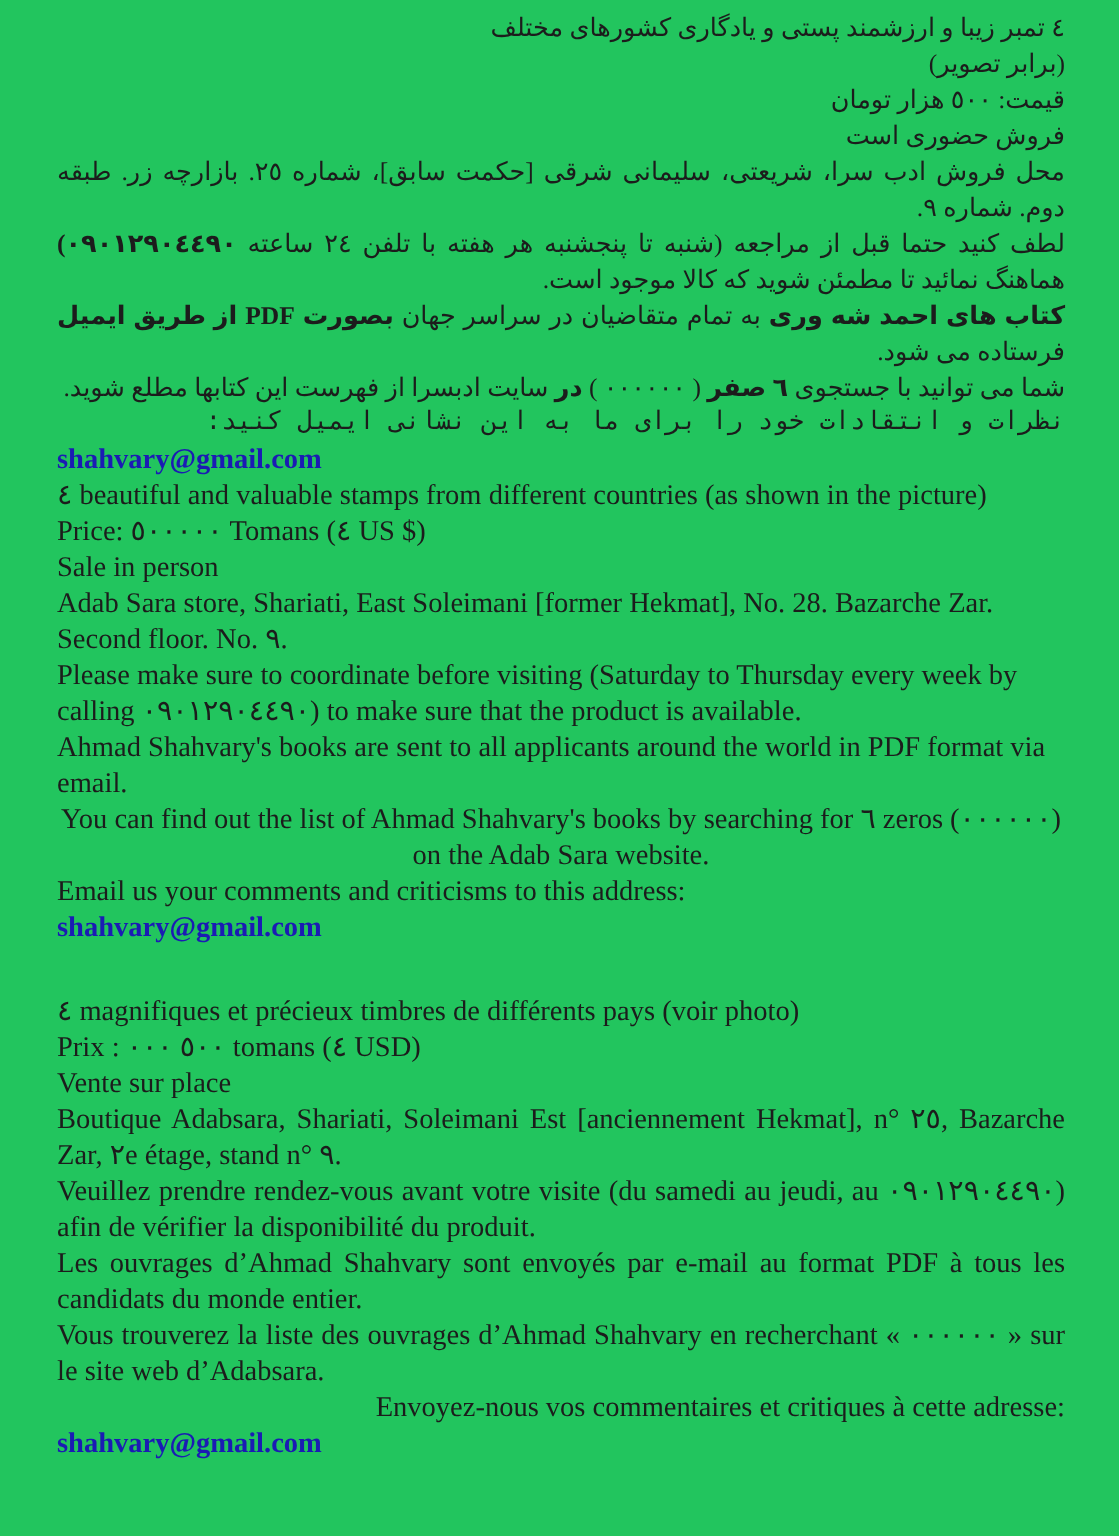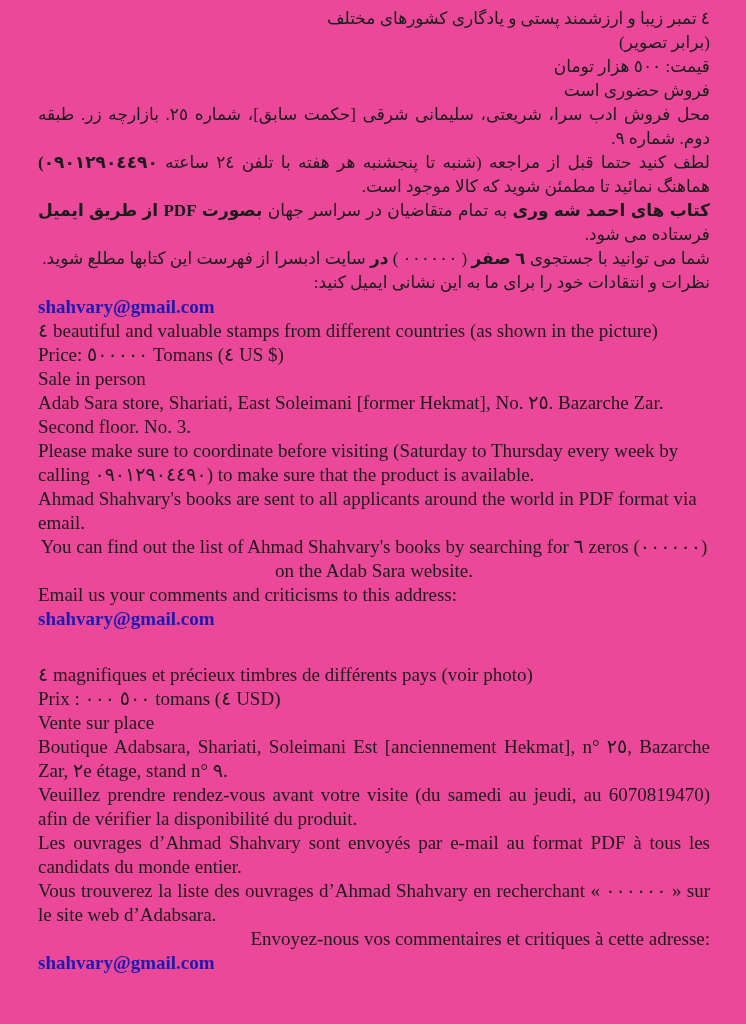--- a/index.html
+++ b/index.html
@@ -14,21 +14,21 @@
   }
   .page {
     box-sizing: border-box;
     width: 746px;
     height: 1024px;
     padding: 7px 36px 0 38px;
     font-family: "Liberation Serif", "DejaVu Sans", serif;
     font-size: 19px;
     line-height: 24px;
     color: #1c1c1c;
-    background: #ec4899;
+    background: #22c55e;
   }
   p.para {
     margin: 0;
     padding: 0;
   }
   p.rtl {
     direction: rtl;
     unicode-bidi: embed;
     font-size: 17px;
   }
@@ -46,34 +46,34 @@
 <main class="page">
   <div id="doc-body">
       <p class="para rtl" dir="rtl" style="text-align: right;"><span>٤ تمبر زیبا و ارزشمند پستی و یادگاری کشورهای مختلف</span></p>
       <p class="para rtl" dir="rtl" style=""><span>(برابر تصویر)</span></p>
       <p class="para rtl" dir="rtl" style="text-align: right;"><span>قیمت: ٥٠٠ هزار تومان</span></p>
       <p class="para rtl" dir="rtl" style="text-align: right;"><span>فروش حضوری است</span></p>
       <p class="para rtl" dir="rtl" style="text-align: justify;"><span>محل فروش ادب سرا، شریعتی، سلیمانی شرقی [حکمت سابق]، شماره ٢٥. بازارچه زر. طبقه دوم. شماره ٩.</span></p>
       <p class="para rtl" dir="rtl" style="text-align: justify;"><span>لطف کنید حتما قبل از مراجعه (شنبه تا پنجشنبه هر هفته با تلفن ٢٤ ساعته </span><span class="seg-bold">٠٩٠١٢٩٠٤٤٩٠)</span><span> هماهنگ نمائید تا مطمئن شوید که کالا موجود است.</span></p>
       <p class="para rtl" dir="rtl" style="text-align: justify;"><span class="seg-bold">کتاب های احمد شه وری</span><span> به تمام متقاضیان در سراسر جهان </span><span class="seg-bold">بصورت PDF  از طریق ایمیل</span><span> فرستاده می شود.</span></p>
       <p class="para rtl" dir="rtl" style="text-align: justify;"><span>شما می توانید با جستجوی </span><span class="seg-bold">٦ صفر</span><span> ( ٠٠٠٠٠٠ ) </span><span class="seg-bold">در</span><span> سایت ادبسرا از فهرست این کتابها مطلع شوید.</span></p>
-      <p class="para rtl" dir="rtl" style="text-align: right;"><span>نظرات و انتقادات خود را برای ما به این نشانی ایمیل کنید:</span></p>
+      <p class="para rtl" dir="rtl" style="text-align: right; font-family: Liberation Mono, monospace;"><span>نظرات و انتقادات خود را برای ما به این نشانی ایمیل کنید:</span></p>
       <p class="para" dir="ltr" style="text-align: left;"><span class="seg-bold email-link" style="color: rgb(27, 27, 180);">shahvary@gmail.com</span></p>
       <p class="para" dir="ltr" style="text-align: left;"><span>٤ beautiful and valuable stamps from different countries (as shown in the picture)</span></p>
       <p class="para" dir="ltr" style="text-align: left;"><span>Price: ٥٠٠٠٠٠ Tomans (٤ US $)</span></p>
       <p class="para" dir="ltr" style="text-align: left;"><span>Sale in person</span></p>
-      <p class="para" dir="ltr" style="text-align: left;"><span>Adab Sara store, Shariati, East Soleimani [former Hekmat], No. ٢٥. Bazarche Zar. Second floor. No. 3.</span></p>
+      <p class="para" dir="ltr" style="text-align: left;"><span>Adab Sara store, Shariati, East Soleimani [former Hekmat], No. 28. Bazarche Zar. Second floor. No. ٩.</span></p>
       <p class="para" dir="ltr" style="text-align: left;"><span>Please make sure to coordinate before visiting (Saturday to Thursday every week by calling ٠٩٠١٢٩٠٤٤٩٠) to make sure that the product is available.</span></p>
       <p class="para" dir="ltr" style="text-align: left;"><span>Ahmad Shahvary's books are sent to all applicants around the world in PDF format via email.</span></p>
       <p class="para" dir="ltr" style="text-align: center;"><span>You can find out the list of Ahmad Shahvary's books by searching for ٦ zeros (٠٠٠٠٠٠) on the Adab Sara website.</span></p>
       <p class="para" dir="ltr" style="text-align: left;"><span>Email us your comments and criticisms to this address:</span></p>
       <p class="para" dir="ltr" style="text-align: left;"><span class="seg-bold email-link" style="color: rgb(27, 27, 180);">shahvary@gmail.com</span></p>
       <p class="para" dir="ltr" style="text-align: left; margin-top: 32px;"><span>٤ magnifiques et précieux timbres de différents pays (voir photo)</span></p>
       <p class="para" dir="ltr" style="text-align: left;"><span>Prix : ٥٠٠ ٠٠٠ tomans (٤ USD)</span></p>
       <p class="para" dir="ltr" style="text-align: left;"><span>Vente sur place</span></p>
       <p class="para" dir="ltr" style="text-align: justify;"><span>Boutique Adabsara, Shariati, Soleimani Est [anciennement Hekmat], n° ٢٥, Bazarche Zar, ٢e étage, stand n° ٩.</span></p>
-      <p class="para" dir="ltr" style="text-align: justify;"><span>Veuillez prendre rendez-vous avant votre visite (du samedi au jeudi, au 6070819470) afin de vérifier la disponibilité du produit.</span></p>
+      <p class="para" dir="ltr" style="text-align: justify;"><span>Veuillez prendre rendez-vous avant votre visite (du samedi au jeudi, au ٠٩٠١٢٩٠٤٤٩٠) afin de vérifier la disponibilité du produit.</span></p>
       <p class="para" dir="ltr" style="text-align: justify;"><span>Les ouvrages d’Ahmad Shahvary sont envoyés par e-mail au format PDF à tous les candidats du monde entier.</span></p>
       <p class="para" dir="ltr" style="text-align: justify;"><span>Vous trouverez la liste des ouvrages d’Ahmad Shahvary en recherchant « ٠٠٠٠٠٠ » sur le site web d’Adabsara.</span></p>
       <p class="para" dir="ltr" style="text-align: right;"><span>Envoyez-nous vos commentaires et critiques à cette adresse:</span></p>
       <p class="para" dir="ltr" style="text-align: left;"><span class="seg-bold email-link" style="color: rgb(27, 27, 180);">shahvary@gmail.com</span></p>
     </div>
 </main>
 
 </body></html>

